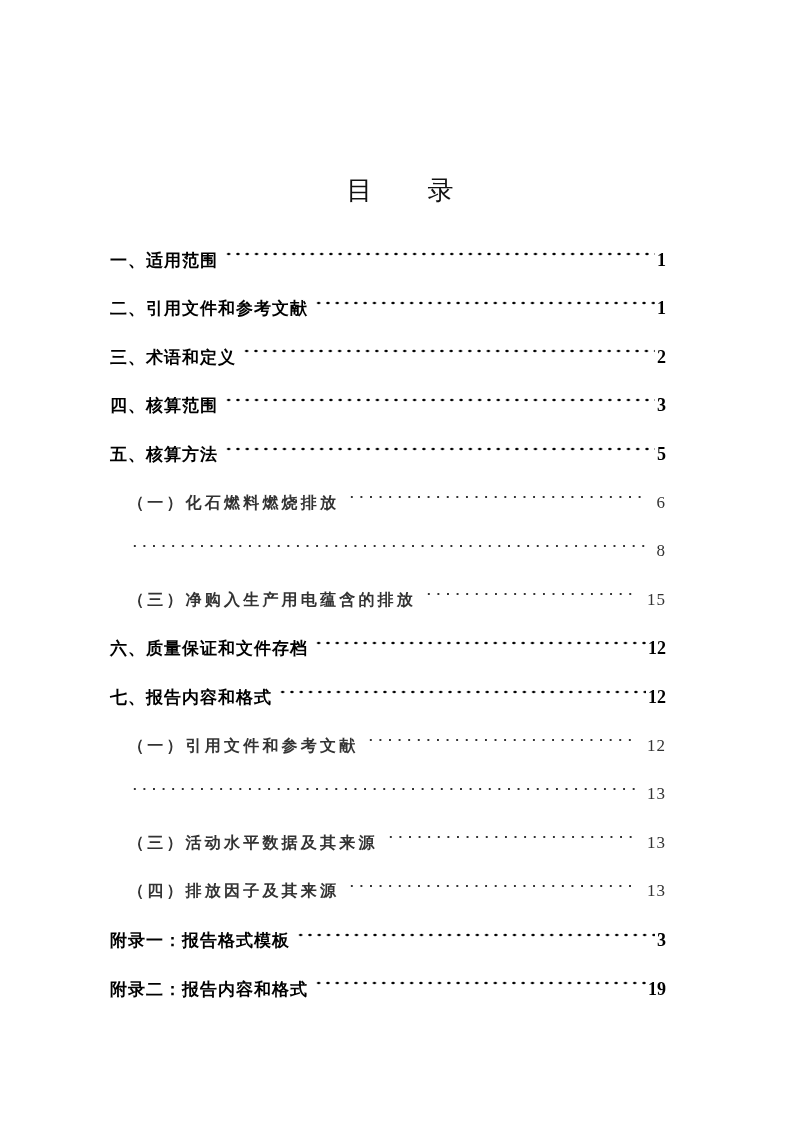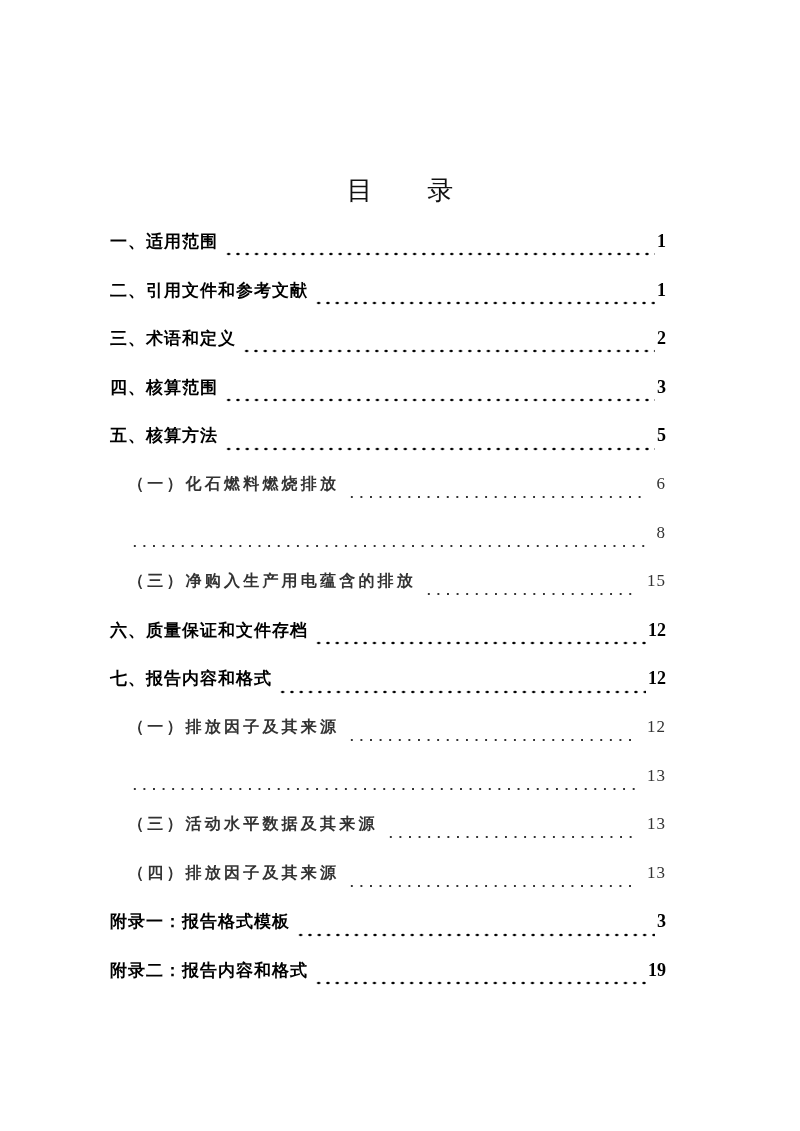--- a/index.html
+++ b/index.html
@@ -23,36 +23,36 @@
     }
     .toc-title {
       position: absolute;
       top: 156px;
       left: 0;
       width: 800px;
       text-align: center;
       font-size: 26px;
       letter-spacing: 24px;
       text-indent: 24px;
-      font-family: Liberation Serif, serif;
+      font-family: Liberation Sans, sans-serif;
       font-weight: normal;
       color: #111;
     }
     .toc-list {
       position: absolute;
       top: 226px;
       left: 110px;
       width: 556px;
       margin: 0;
       padding: 0;
       list-style: none;
     }
     .toc-entry {
       display: flex;
-      align-items: flex-start;
+      align-items: flex-end;
       height: 48.6px;
       line-height: 30px;
       white-space: nowrap;
       cursor: pointer;
     }
     .toc-entry .label {
       flex: 0 0 auto;
       padding-right: 6px;
     }
     .toc-entry .leader {
@@ -160,21 +160,21 @@
       <span class="label">六、质量保证和文件存档</span>
       <span class="leader"></span>
       <span class="page-num">12</span>
     </li>
     <li class="toc-entry level-1">
       <span class="label">七、报告内容和格式</span>
       <span class="leader"></span>
       <span class="page-num">12</span>
     </li>
     <li class="toc-entry level-2">
-      <span class="label">（一）排放因子及其来源</span>
+      <span class="label">（一）引用文件和参考文献</span>
       <span class="leader"></span>
       <span class="page-num">12</span>
     </li>
     <li class="toc-entry level-2">
       <span class="leader"></span>
       <span class="page-num">13</span>
     </li>
     <li class="toc-entry level-2">
       <span class="label">（三）活动水平数据及其来源</span>
       <span class="leader"></span>

